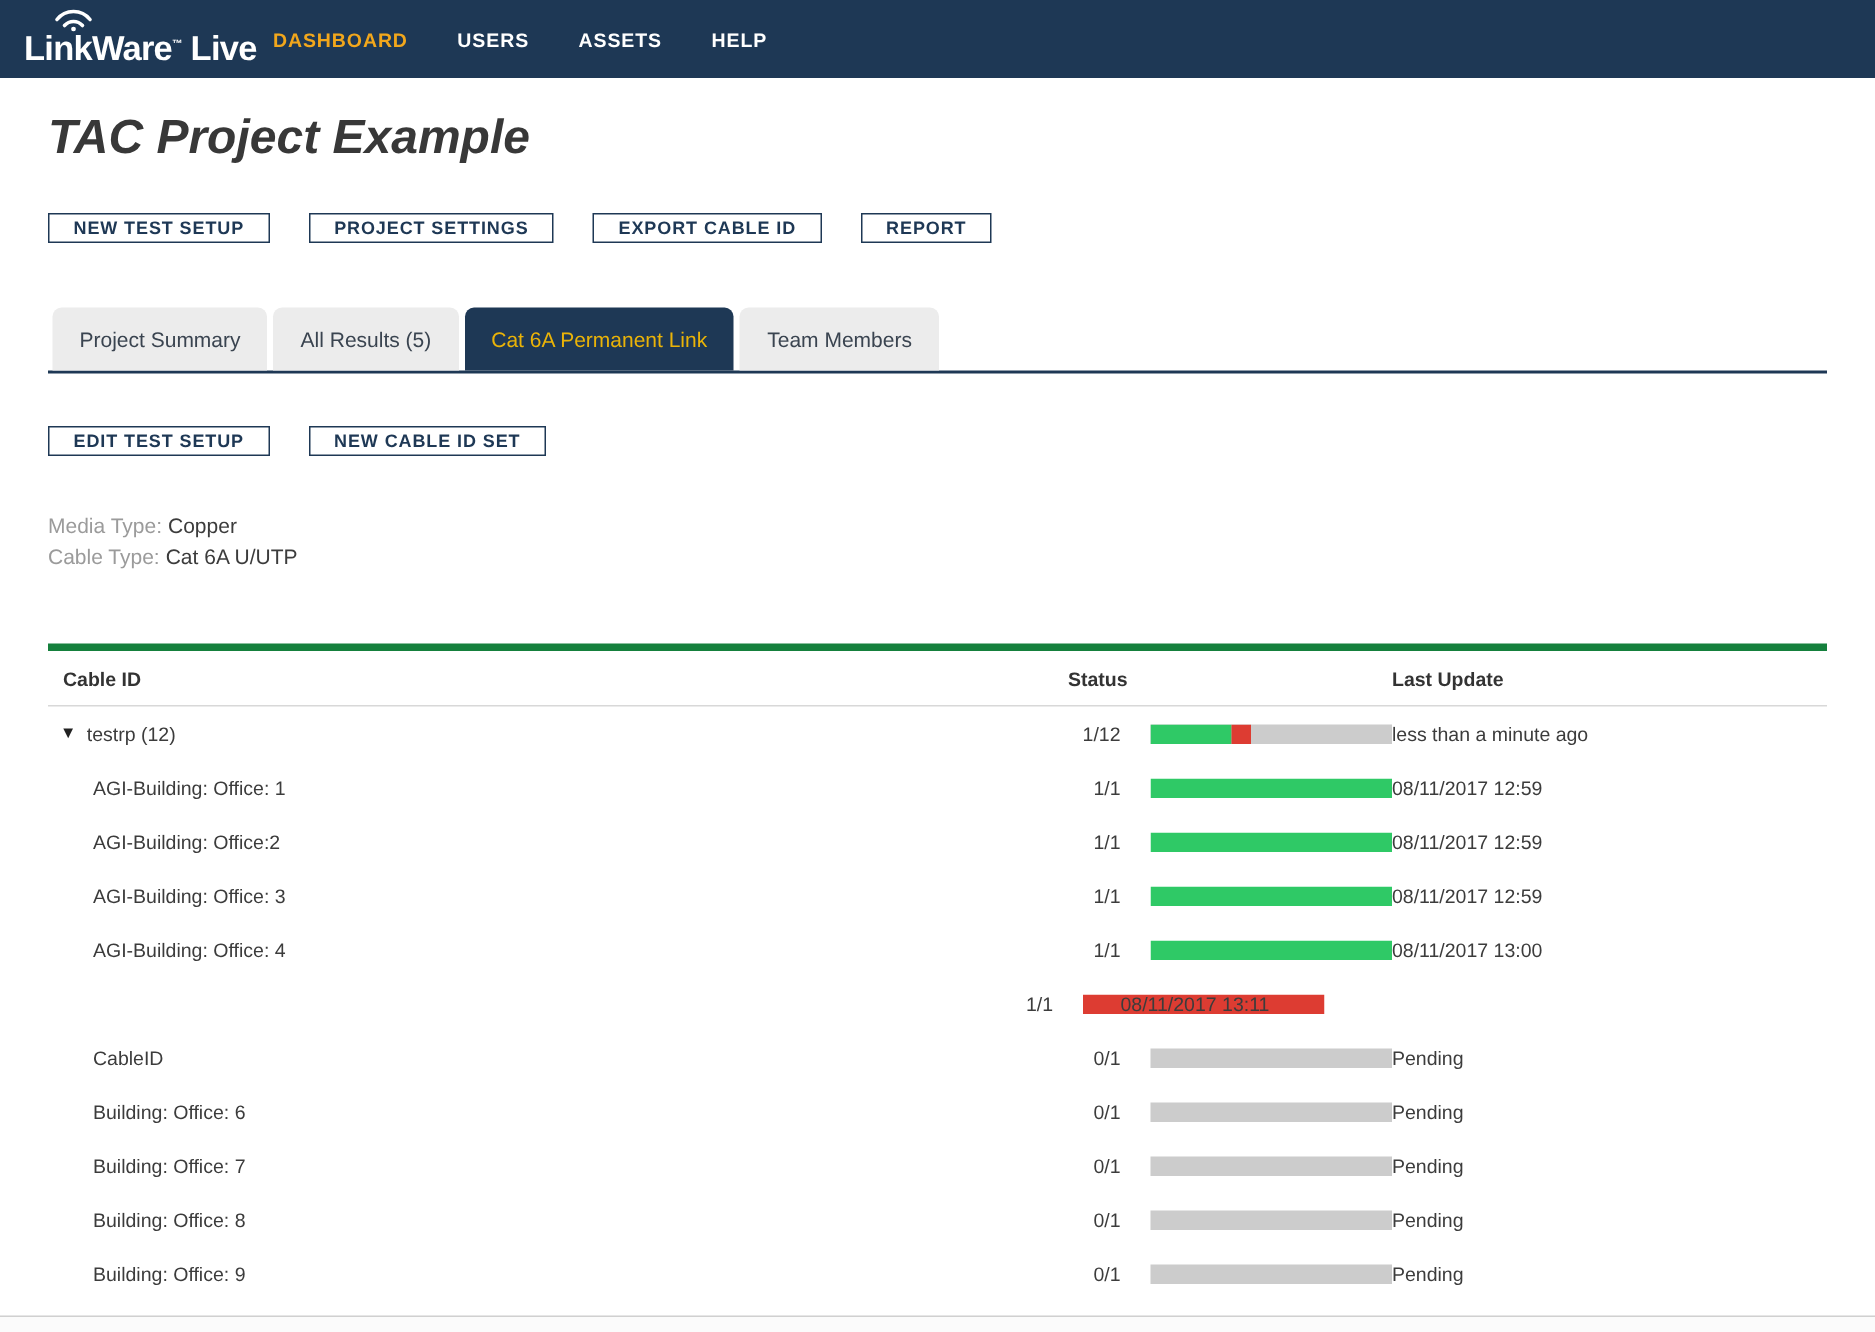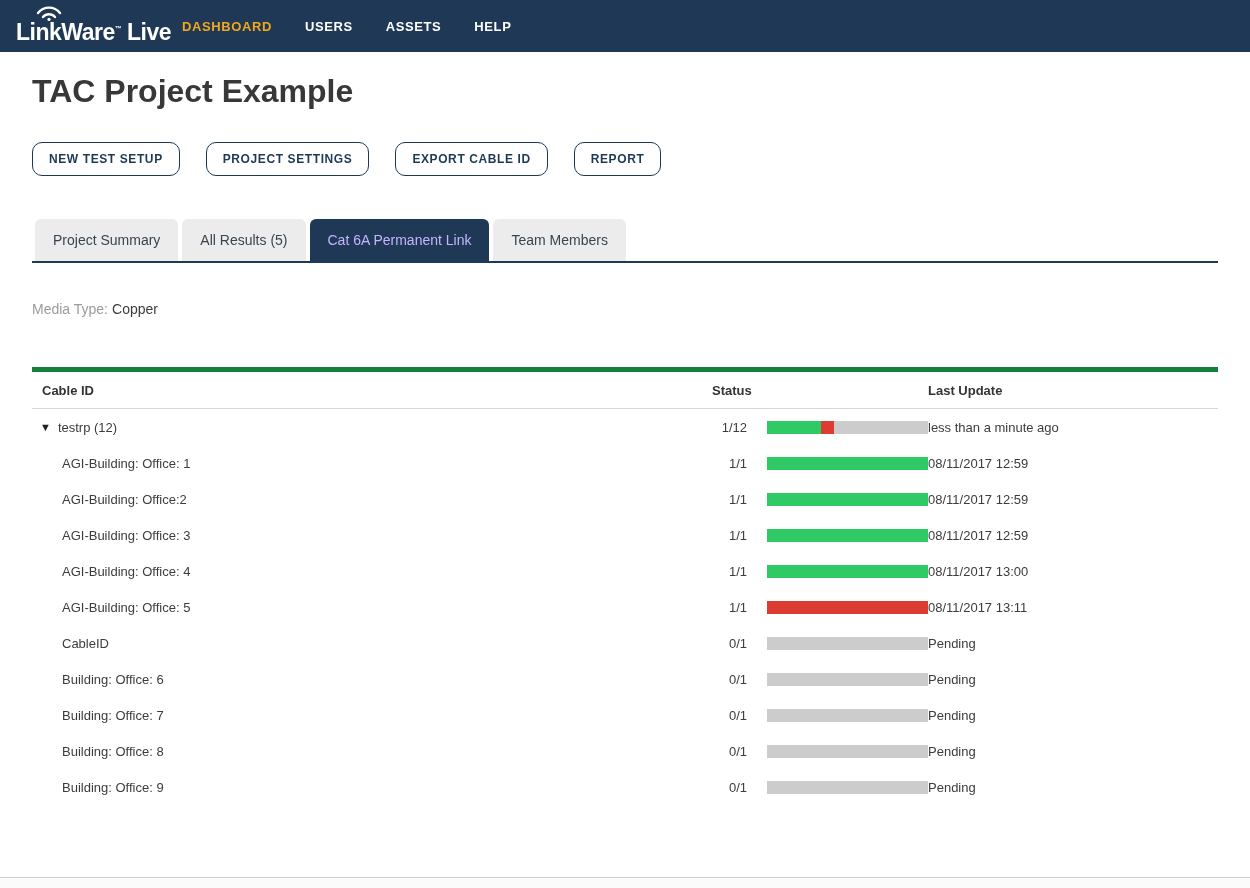--- a/index.html
+++ b/index.html
@@ -20,33 +20,33 @@
   .logo-wifi{position:absolute;left:16px;top:3px;}
   .logo-text{position:absolute;left:2px;bottom:6px;color:#ffffff;font-size:23px;font-weight:700;
     letter-spacing:-0.5px;white-space:nowrap;}
   .logo-text sup{font-size:7px;vertical-align:super;}
   .nav-items{display:flex;align-items:center;margin-left:10px;}
   .nav-item{color:#ffffff;font-size:13px;font-weight:700;letter-spacing:0.6px;margin-right:33px;
     cursor:pointer;text-transform:uppercase;}
   .nav-item.active{color:var(--yellow);}
   
   .content{padding-left:32px;position:relative;}
-  h1.page-title{margin-top:20px;font-size:32px;line-height:38px;font-weight:700;color:#383838;}
+  h1.page-title{margin-top:20px;font-size:32px;line-height:38px;font-weight:700;color:#383838;font-style:italic;}
   
   .btn-row{margin-top:32px;display:flex;}
-  .btn{height:34px;border:1px solid var(--navy);border-radius:10px;background:#ffffff;
+  .btn{height:20px;border:1px solid var(--navy);border-radius:0;background:#ffffff;
     color:var(--navy);font-size:12px;font-weight:700;letter-spacing:0.6px;padding:0 16px;
     margin-right:26px;display:inline-flex;align-items:center;cursor:pointer;
     font-family:inherit;text-transform:uppercase;}
   
   .tabs-wrap{margin-top:43px;width:calc(100% - 32px);border-bottom:2px solid var(--navy);}
   .tabs{display:flex;align-items:flex-start;padding-left:3px;}
   .tab{height:42px;background:#ececec;color:#3a4450;font-size:14px;padding:0 18px;margin-right:4px;
     border-radius:6px 6px 0 0;display:inline-flex;align-items:center;cursor:pointer;white-space:nowrap;}
-  .tab.active{background:var(--navy);color:#c4b5fd;}
+  .tab.active{background:var(--navy);color:#eab308;}
   
   .btn-row2{margin-top:35px;display:flex;}
   
   .meta{margin-top:36px;display:grid;grid-template-columns:438px auto;font-size:14px;line-height:21px;}
   .meta-pair{white-space:nowrap;}
   .meta-label{color:var(--label);}
   .meta-value{color:var(--text);margin-left:4px;}
   
   .table{margin-top:47px;width:calc(100% - 32px);}
   .thead{display:grid;grid-template-columns:1fr 45px 181px 290px;height:42px;align-items:center;
@@ -105,25 +105,33 @@
   <div class="tabs-wrap">
     <div class="tabs">
 
     <div class="tab">Project Summary</div>
         <div class="tab">All Results (5)</div>
         <div class="tab active">Cat 6A Permanent Link</div>
         <div class="tab">Team Members</div>
       </div>
   </div>
 
+  <div class="btn-row2">
+
+  <button class="btn">EDIT TEST SETUP</button>
+      <button class="btn">NEW CABLE ID SET</button>
+    </div>
 
   <div class="meta">
     <div>
       <div class="meta-pair">
         <span class="meta-label">Media Type:</span><span class="meta-value">Copper</span>
+      </div>
+      <div class="meta-pair">
+        <span class="meta-label">Cable Type:</span><span class="meta-value">Cat 6A U/UTP</span>
       </div>
     </div>
   </div>
 
   <div class="table">
     <div class="thead">
       <div class="th-cable">Cable ID</div>
       <div class="th-status">Status</div>
       <div class="th-update">Last Update</div>
     </div>
@@ -193,24 +201,20 @@
           <div class="cell-frac">1/1</div>
           <div class="cell-bar">
             <div class="bar">
               <div class="seg-pass" style="width: 100%;"></div>
               <div class="seg-fail" style="width: 0%;"></div>
             </div>
           </div>
           <div class="cell-update">08/11/2017 13:00</div>
         </div>
         <div class="trow indent">
-          <div class="cell-name">
-
-            <span>AGI-Building: Office: 5</span>
-          </div>
           <div class="cell-frac">1/1</div>
           <div class="cell-bar">
             <div class="bar">
               <div class="seg-pass" style="width: 0%;"></div>
               <div class="seg-fail" style="width: 100%;"></div>
             </div>
           </div>
           <div class="cell-update">08/11/2017 13:11</div>
         </div>
         <div class="trow indent">

